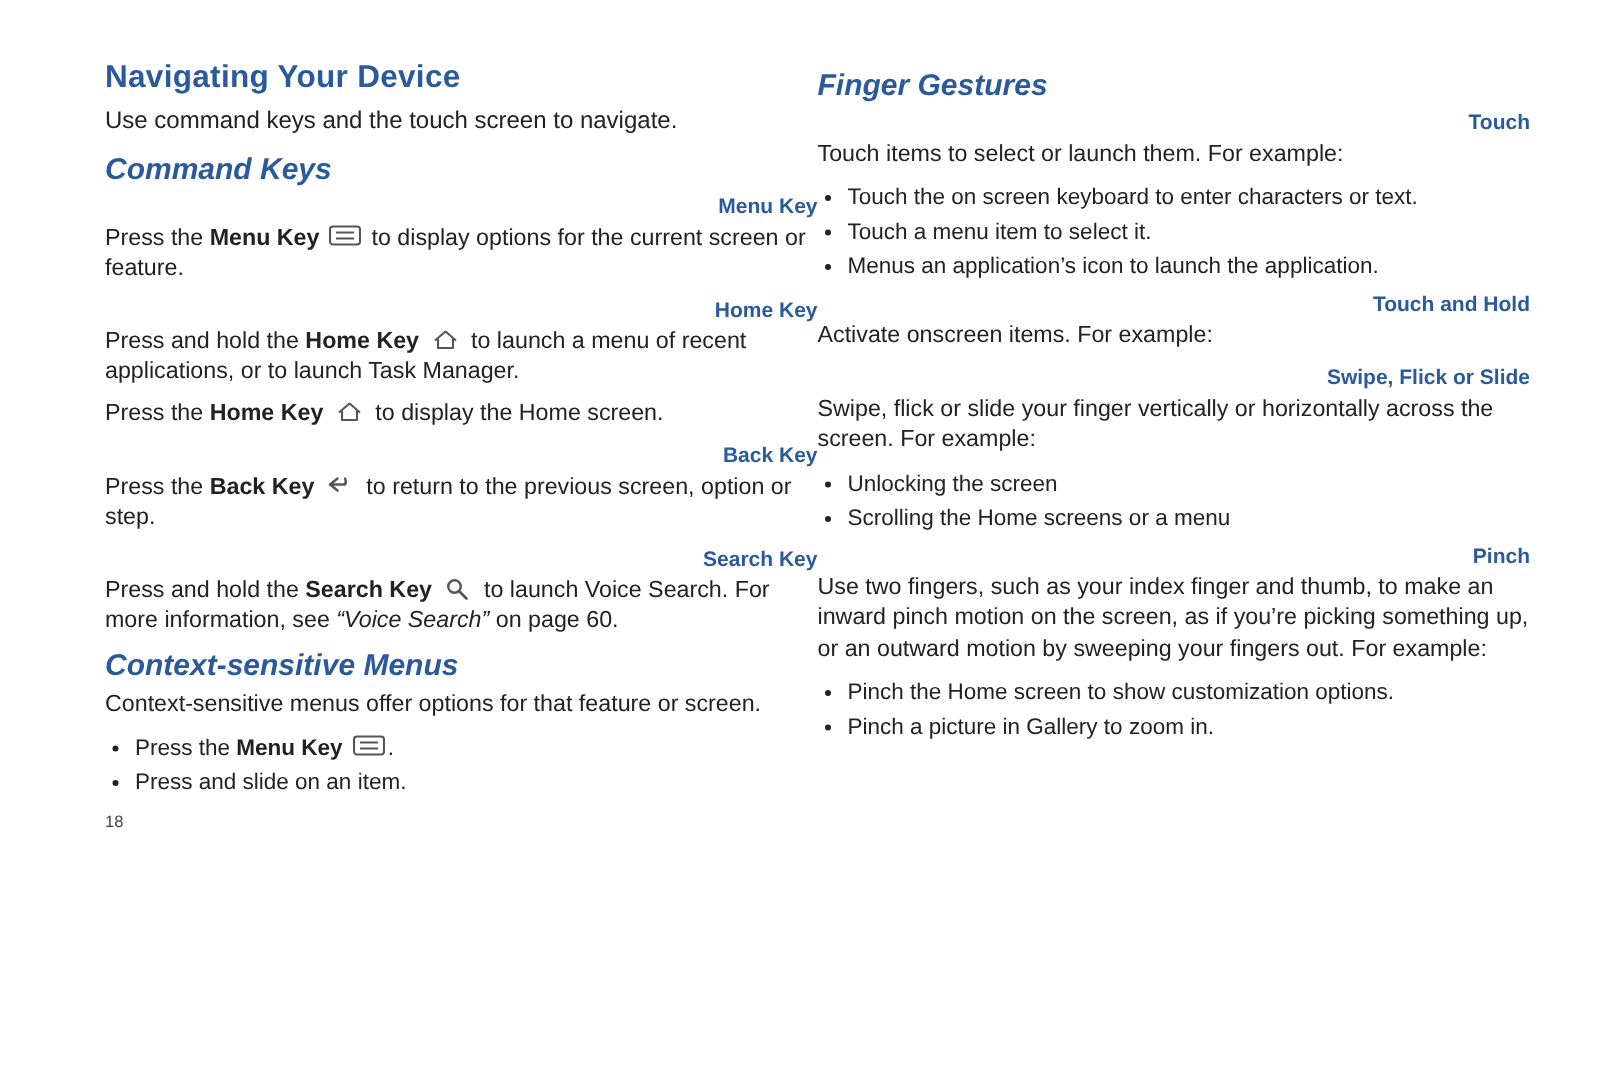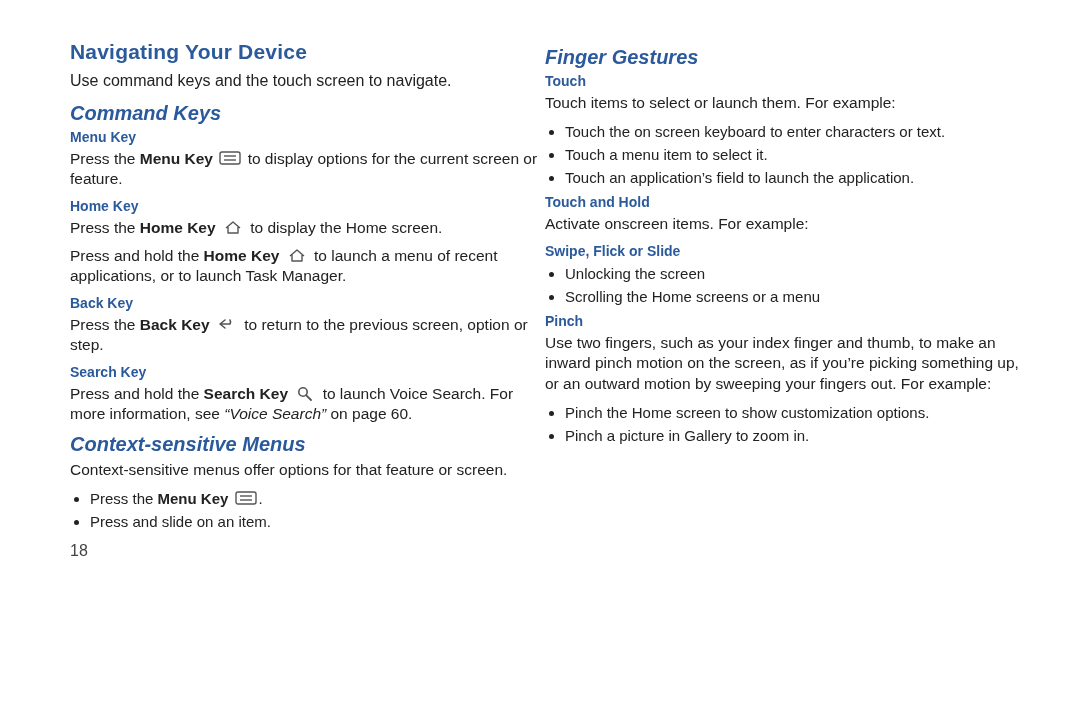--- a/index.html
+++ b/index.html
@@ -37,20 +37,21 @@
     font-style: italic;
     font-weight: 700;
     font-size: 20px;
     margin: 6px 0 4px 0;
   }
   h3.mini {
     color: #2A5A9C;
     font-weight: 700;
     font-size: 14px;
     margin: 4px 0 4px 0;
+    text-align: right;
   }
   p {
     font-size: 15.5px;
     line-height: 1.32;
     margin: 0 0 8px 0;
   }
   b { font-weight: 700; }
   .italic {
     font-style: italic;
   }
@@ -58,21 +59,21 @@
     list-style: disc;
     padding-left: 20px;
     margin: 0 0 6px 0;
   }
   li {
     font-size: 15px;
     line-height: 1.4;
     margin: 0 0 2px 0;
   }
   .page-num {
-    font-size: 16px;
+    font-size: 11px;
     color: #444;
     margin-top: 10px;
   }
   
   .ikon {
     display: inline-flex;
     align-items: center;
     justify-content: center;
     width: 22px;
     height: 16px;
@@ -100,36 +101,36 @@
           <rect x="1" y="2" width="20" height="12" rx="2" fill="none" stroke="#555" stroke-width="1.4"></rect>
           <line x1="5" y1="6" x2="17" y2="6" stroke="#555" stroke-width="1.4"></line>
           <line x1="5" y1="10" x2="17" y2="10" stroke="#555" stroke-width="1.4"></line>
         </svg>
       </span>
       <span> to display options for the current screen or feature.</span>
     </p>
 
     <h3 class="mini">Home Key</h3>
     <p>
+      <span>Press and hold the </span><b>Home Key</b>
+      <span class="ikon">
+        <svg width="22" height="16" viewBox="0 0 22 16">
+          <path d="M4 9 L11 3 L18 9 M6 8 V14 H16 V8" fill="none" stroke="#555" stroke-width="1.4" stroke-linejoin="round"></path>
+        </svg>
+      </span>
+      <span> to launch a menu of recent applications, or to launch Task Manager.</span>
+    </p>
+    <p>
       <span>Press the </span><b>Home Key</b>
       <span class="ikon">
         <svg width="22" height="16" viewBox="0 0 22 16">
           <path d="M4 9 L11 3 L18 9 M6 8 V14 H16 V8" fill="none" stroke="#555" stroke-width="1.4" stroke-linejoin="round"></path>
         </svg>
       </span>
       <span> to display the Home screen.</span>
-    </p>
-    <p>
-      <span>Press and hold the </span><b>Home Key</b>
-      <span class="ikon">
-        <svg width="22" height="16" viewBox="0 0 22 16">
-          <path d="M4 9 L11 3 L18 9 M6 8 V14 H16 V8" fill="none" stroke="#555" stroke-width="1.4" stroke-linejoin="round"></path>
-        </svg>
-      </span>
-      <span> to launch a menu of recent applications, or to launch Task Manager.</span>
     </p>
 
     <h3 class="mini">Back Key</h3>
     <p>
       <span>Press the </span><b>Back Key</b>
       <span class="ikon">
         <svg width="22" height="16" viewBox="0 0 22 16">
           <path d="M9 4 L4 8 L9 12 M4 8 H14 A4 4 0 0 0 14 4" fill="none" stroke="#555" stroke-width="1.6" stroke-linecap="round" stroke-linejoin="round"></path>
         </svg>
       </span>
@@ -168,27 +169,28 @@
   </div>
 
   <div class="col">
     <h2 class="sub">Finger Gestures</h2>
 
     <h3 class="mini">Touch</h3>
     <p>Touch items to select or launch them. For example:</p>
     <ul>
       <li>Touch the on screen keyboard to enter characters or text.</li>
       <li>Touch a menu item to select it.</li>
-      <li>Touch an application’s field to launch the application.</li>
+      <li>Menus an application’s icon to launch the application.</li>
     </ul>
 
     <h3 class="mini">Touch and Hold</h3>
     <p>Activate onscreen items. For example:</p>
 
     <h3 class="mini">Swipe, Flick or Slide</h3>
+    <p>Swipe, flick or slide your finger vertically or horizontally across the screen. For example:</p>
     <ul>
       <li>Unlocking the screen</li>
       <li>Scrolling the Home screens or a menu</li>
     </ul>
 
     <h3 class="mini">Pinch</h3>
     <p>Use two fingers, such as your index finger and thumb, to make an inward pinch motion on the screen, as if you’re picking something up, or an outward motion by sweeping your fingers out. For example:</p>
     <ul>
       <li>Pinch the Home screen to show customization options.</li>
       <li>Pinch a picture in Gallery to zoom in.</li>

